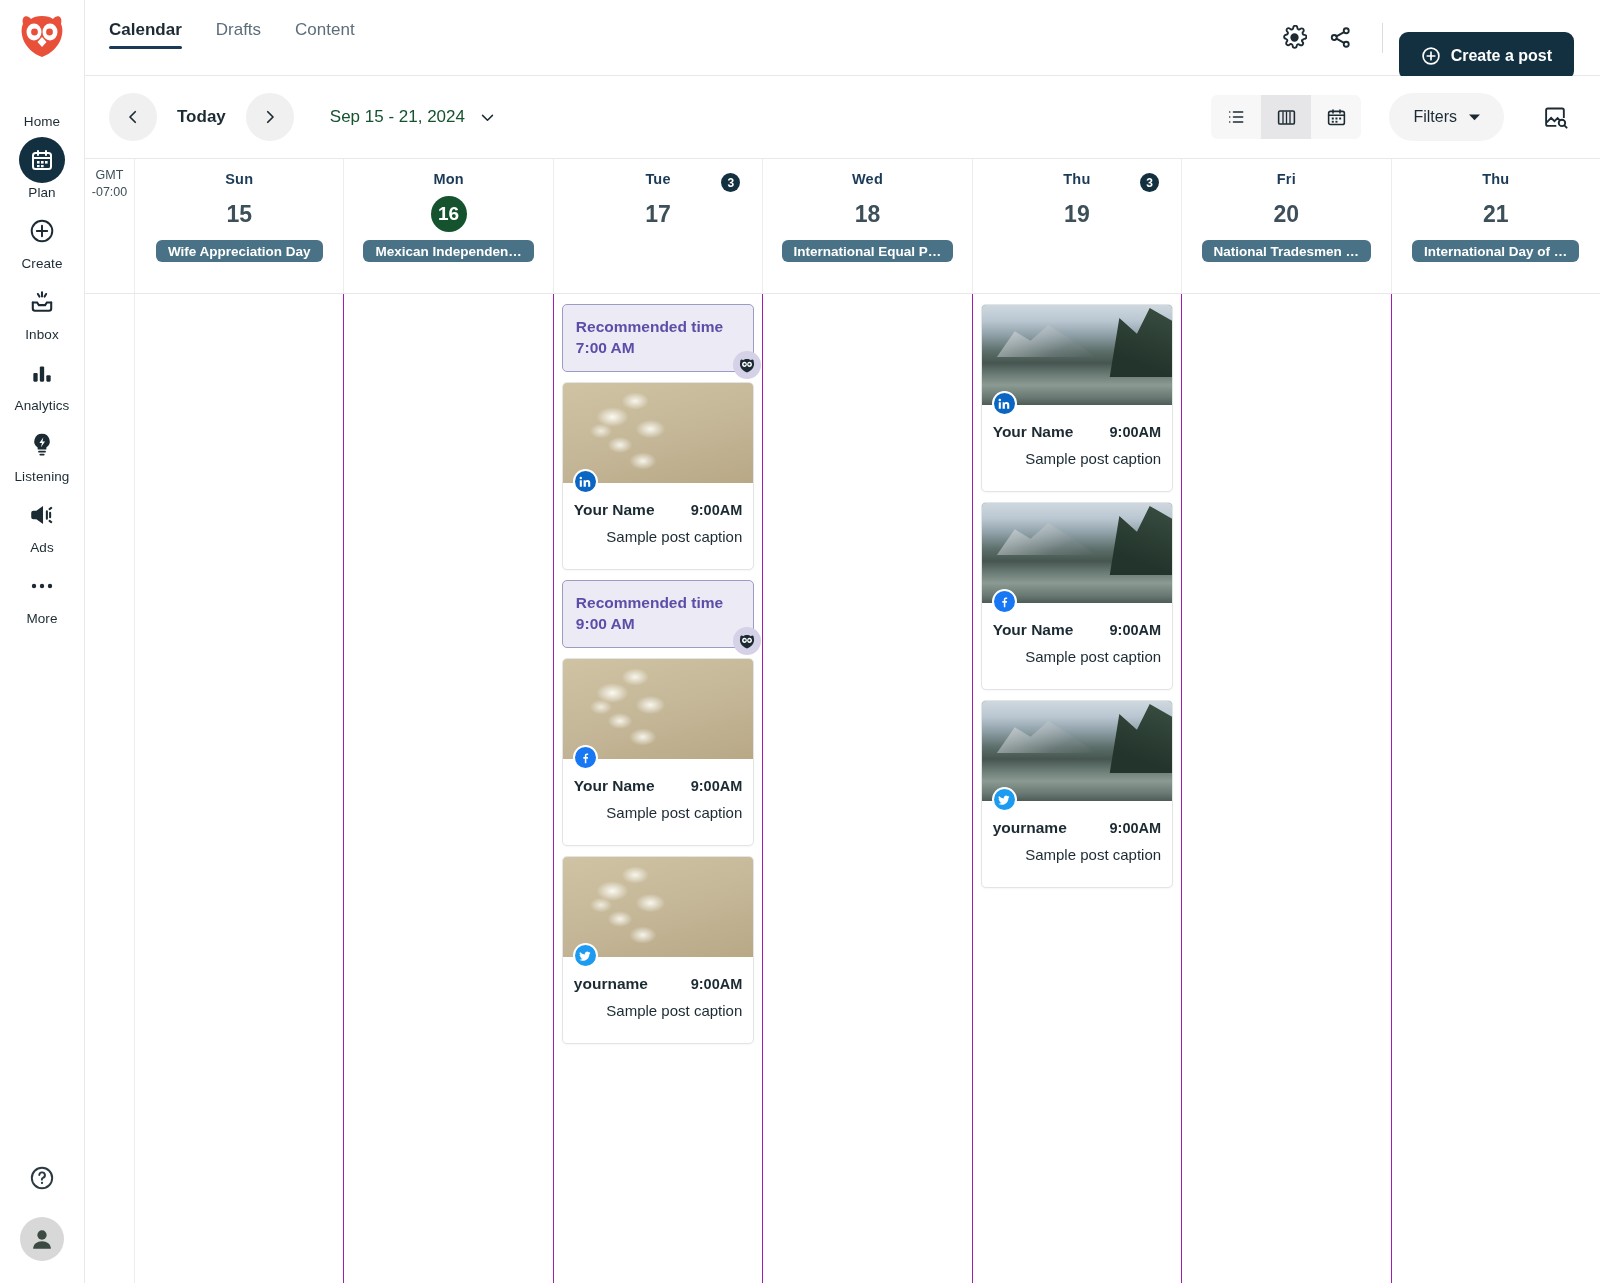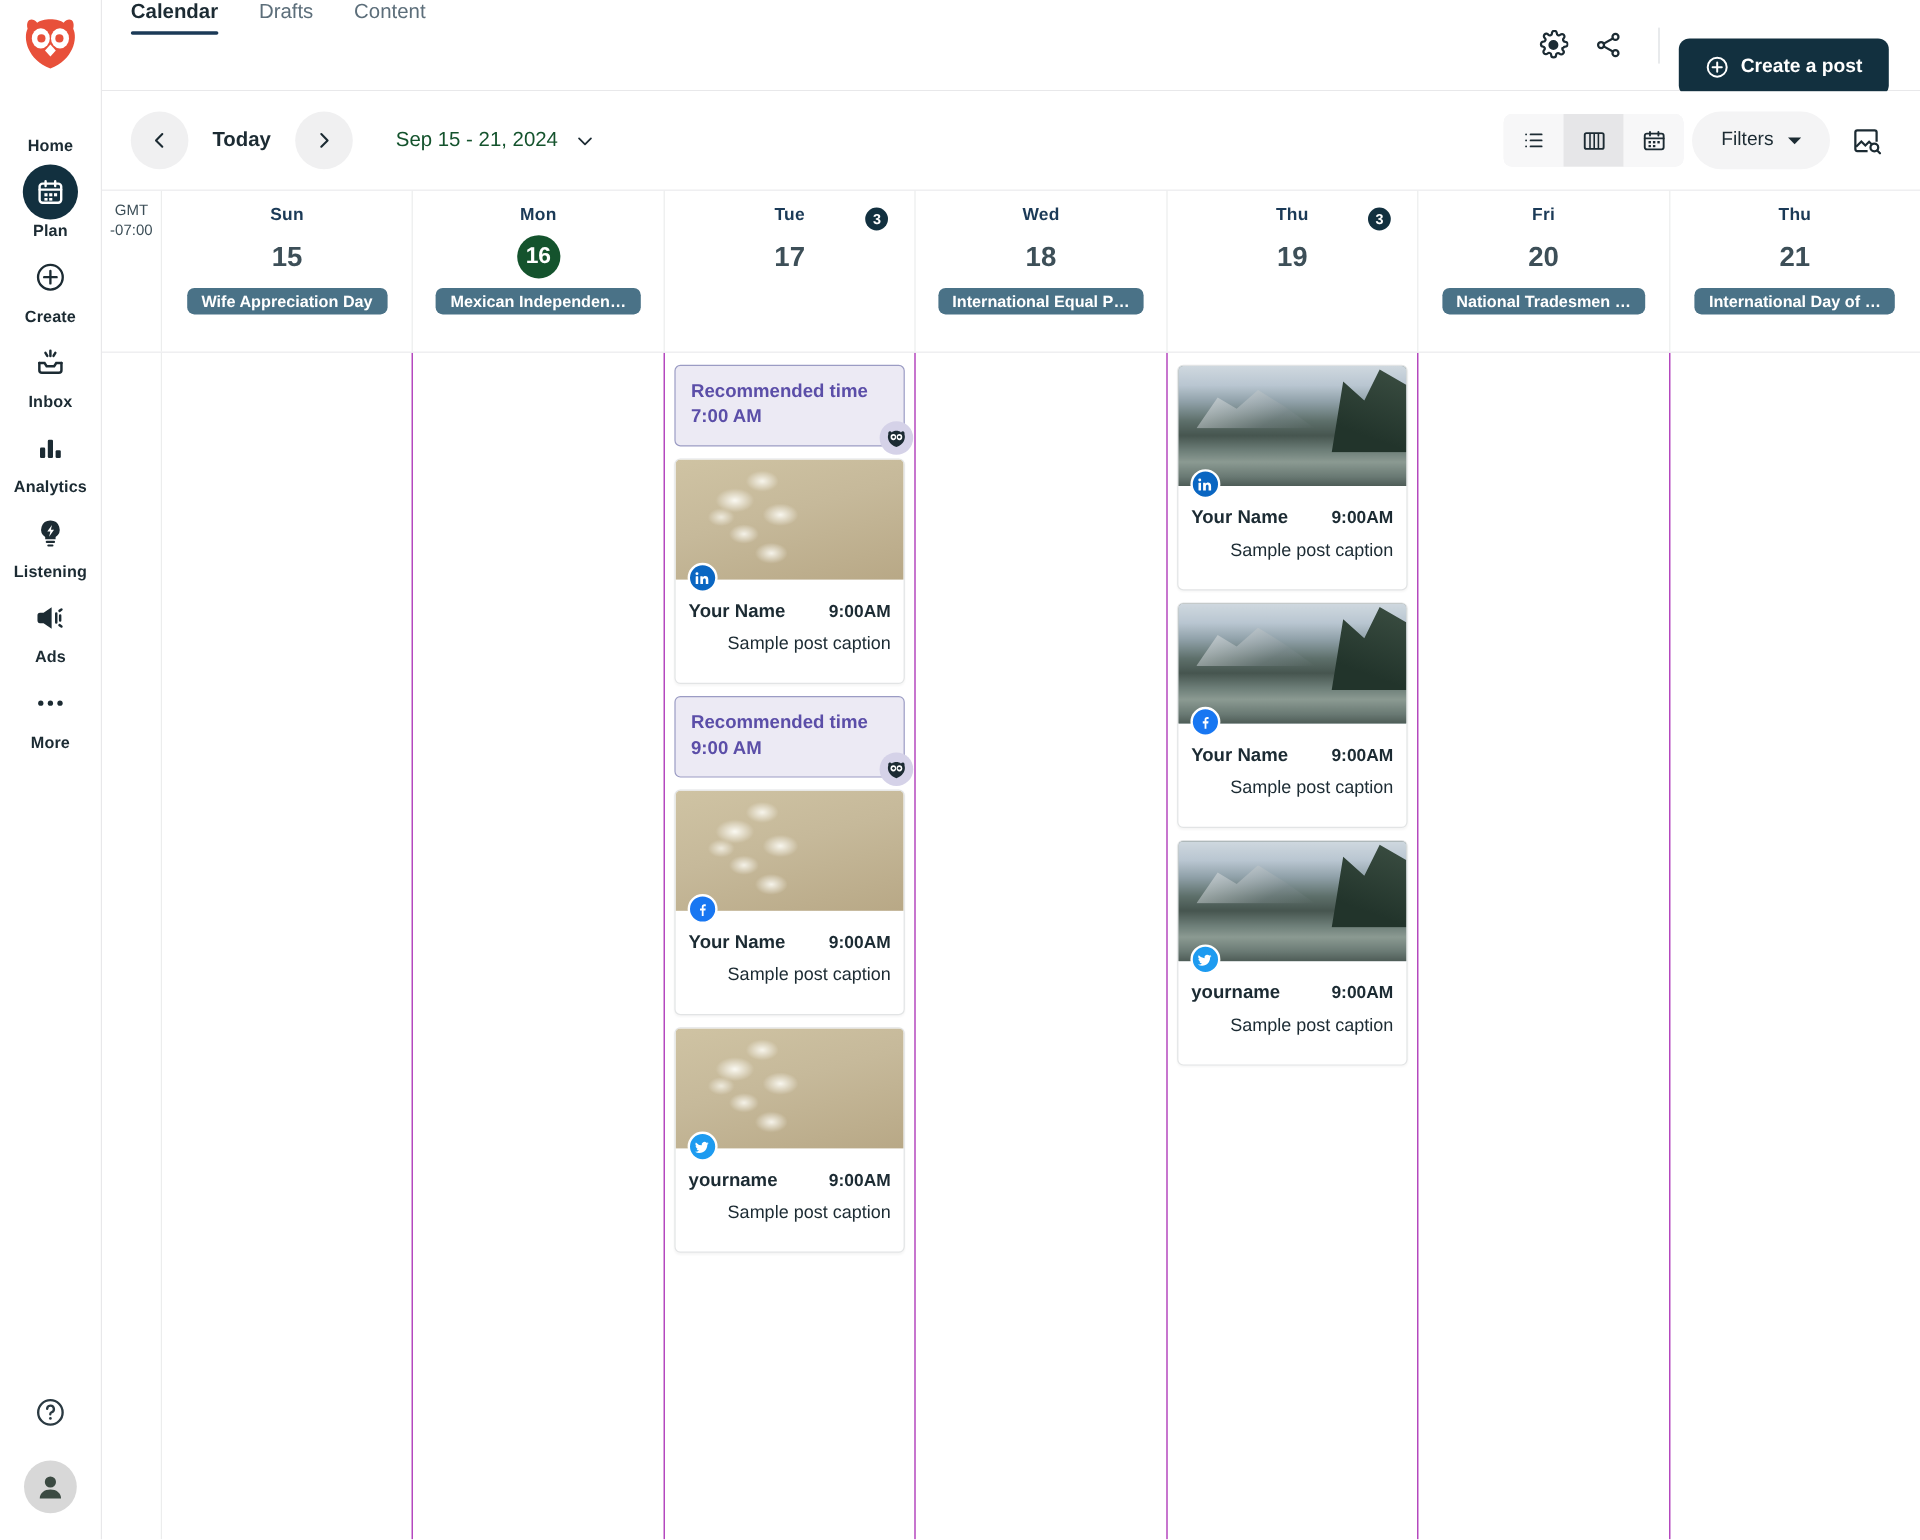--- a/index.html
+++ b/index.html
@@ -14,21 +14,21 @@
   
   .rail {
     width: 85px; height: 1283px;
     background: #ffffff;
     border-right: 1px solid #e8e8ea;
     display: flex; flex-direction: column; align-items: center;
     flex: 0 0 85px;
     position: relative;
   }
   .rail-logo { margin-top: 10px; width: 54px; height: 54px; }
-  .rail-nav { display: flex; flex-direction: column; align-items: center; width: 100%; font-weight: bold; }
+  .rail-nav { display: flex; flex-direction: column; align-items: center; width: 100%; }
   .rail-item {
     width: 100%;
     display: flex; flex-direction: column; align-items: center;
     padding-top: 2px; padding-bottom: 6px;
     cursor: pointer;
   }
   .rail-ico {
     width: 46px; height: 46px;
     display: flex; align-items: center; justify-content: center;
     border-radius: 50%;
@@ -50,21 +50,21 @@
   .main { flex: 1 1 auto; display: flex; flex-direction: column; min-width: 0; }
 
   
   .topbar {
     height: 76px; flex: 0 0 76px;
     border-bottom: 1px solid #e8e8ea;
     display: flex; align-items: center;
     padding: 0 26px 0 24px;
     background: #fff;
   }
-  .tabs { display: flex; align-items: flex-start; gap: 34px; height: 76px; }
+  .tabs { display: flex; align-items: flex-start; gap: 34px; height: 76px; padding-top: 20px; }
   .tab {
     font-size: 17px; color: #5c6e7a; cursor: pointer;
     padding-bottom: 16px; position: relative; line-height: 20px;
   }
   .tab.active { color: #1c2b33; font-weight: 700; }
   .tab.active::after {
     content: ""; position: absolute; left: 0; right: 0; bottom: 7px;
     height: 2.5px; background: #1b3a57; border-radius: 2px;
   }
   .topbar-right { margin-left: auto; display: flex; align-items: center; gap: 0; }
@@ -93,21 +93,21 @@
   .round-btn {
     width: 48px; height: 48px; border-radius: 50%;
     background: #f0f0f1; border: none; cursor: pointer;
     display: flex; align-items: center; justify-content: center;
   }
   .today-label { font-size: 17px; font-weight: 700; color: #1c2b33; margin: 0 20px; cursor: pointer; }
   .daterange {
     margin-left: 36px; display: flex; align-items: center; gap: 14px;
     font-size: 17px; font-weight: 400; color: #14532d; cursor: pointer;
   }
-  .subbar-right { margin-left: auto; display: flex; align-items: center; gap: 7px; }
+  .subbar-right { margin-left: auto; display: flex; align-items: center; gap: 28px; }
   .viewgroup { display: flex; border-radius: 7px; overflow: hidden; background: #f4f4f5; }
   .viewbtn {
     width: 50px; height: 44px; border: none; background: #f7f7f8;
     display: flex; align-items: center; justify-content: center; cursor: pointer;
   }
   .viewbtn.sel { background: #e6e6e8; }
   .filters-btn {
     height: 48px; border-radius: 24px; background: #f4f4f5; border: none;
     padding: 0 24px; font-size: 16px; color: #1c2b33; cursor: pointer;
     display: flex; align-items: center; gap: 12px;

